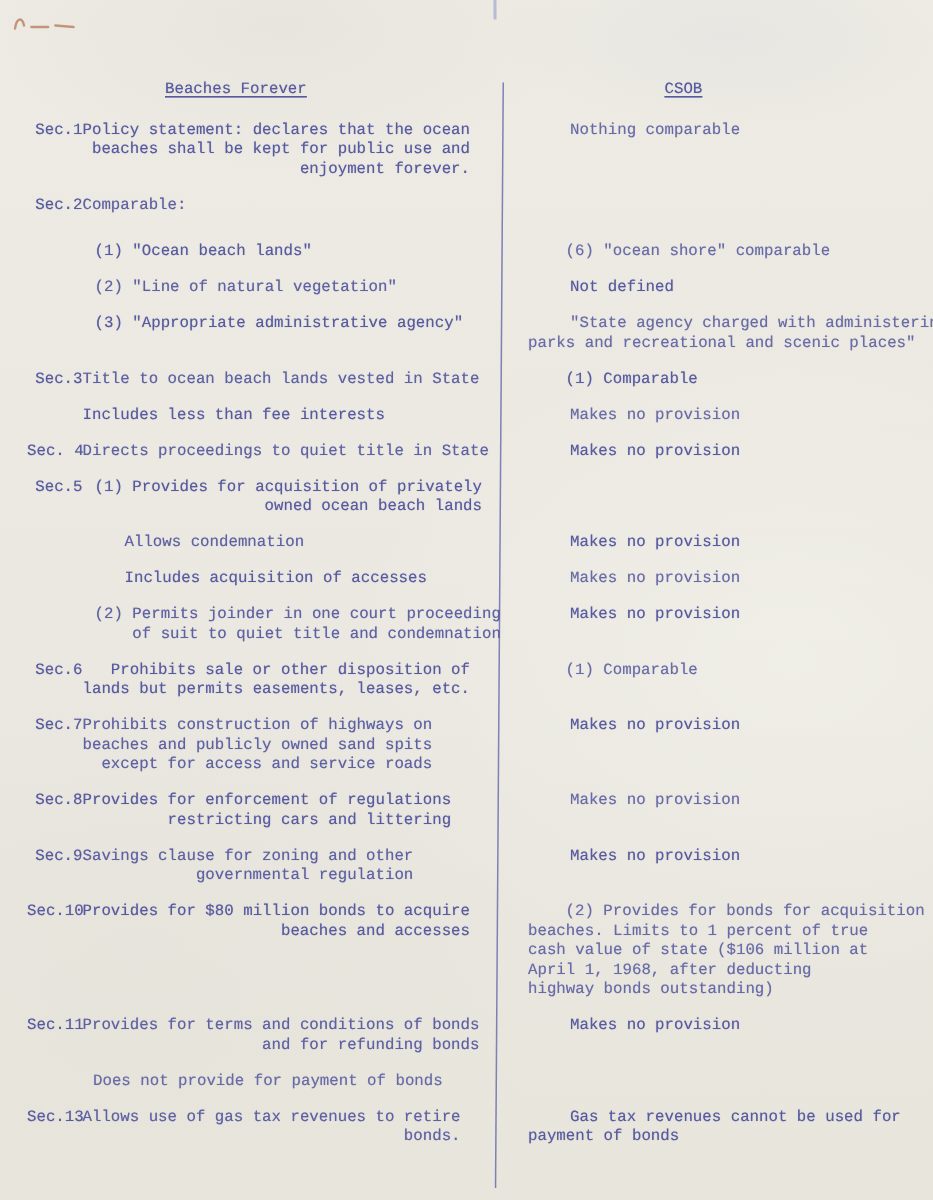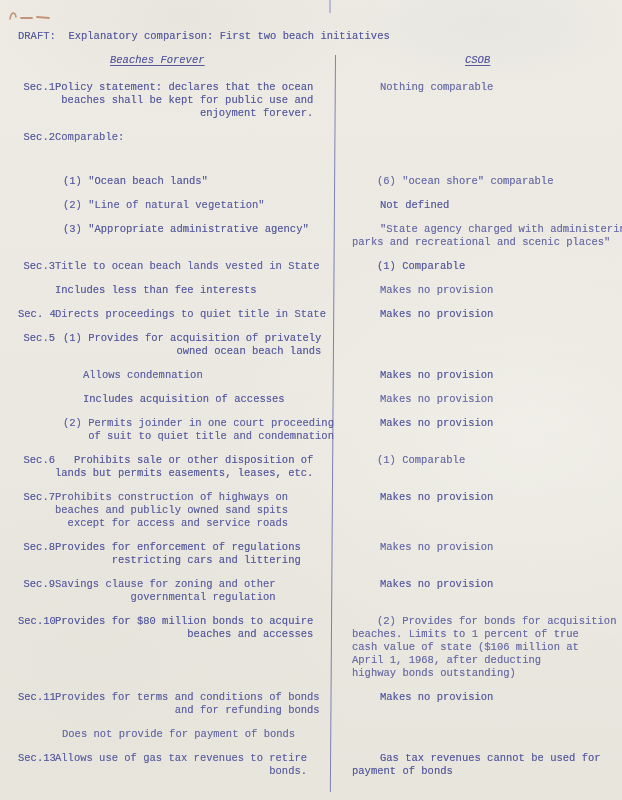--- a/index.html
+++ b/index.html
@@ -32,32 +32,32 @@
   .letterhead {
     position: absolute; left: 440px; top: 17px; white-space: pre-line;
   }
   .corner-annotation { position: absolute; left: 6px; top: 5px; opacity: 0.7; }
   .top-tick {
     position: absolute; left: 329px; top: 0; width: 2px; height: 13px;
     background: #8d95c9; opacity: 0.55;
   }
   .col-header { position: absolute; top: 54px; white-space: pre; }
   .col-header .ul {
-    text-decoration: underline; text-underline-offset: 2px; font-style: italic;
+    text-decoration: underline; text-underline-offset: 2px;
   }
   .col-header-left { left: 110px; }
-  .col-header-right { left: 465px; }
+  .col-header-right { left: 443px; }
   .divider {
     position: absolute; left: 335px; top: 55px; height: 737px; width: 1.2px;
     background: #6b6fae; opacity: 0.85;
     transform: rotate(0.4deg); transform-origin: top center;
   }
   .rows { position: absolute; left: 18px; top: 81px; right: 4px; }
   .row { display: flex; margin-bottom: 11px; }
-  .row:nth-child(2) { margin-bottom: 18px; flex-direction: column; }
+  .row:nth-child(2) { margin-bottom: 18px; }
   .cell-left { width: 318px; flex: none; display: flex; text-align: right; }
   .sec { width: 37px; flex: none; white-space: pre; }
   .ltext { white-space: pre; }
   .style-num  { margin-left: 8px; padding-left: 25px; text-indent: -25px; }
   .style-deep { margin-left: 28px; }
   .cell-right { padding-left: 16px; flex: 1; }
   .rtext { white-space: pre; padding-left: 28px; }
   .rstyle-num { padding-left: 25px; text-indent: -25px; }
   
   .row:nth-child(odd) .rtext { opacity: 0.88; }
@@ -69,21 +69,20 @@
 <div class="page">
 
   <svg class="corner-annotation" width="60" height="22" viewBox="0 0 60 22">
     <path d="M4 14 C5 7, 9 6, 10 12" stroke="#b4714f" stroke-width="1.6" fill="none" stroke-linecap="round"></path>
     <path d="M15 13 h11" stroke="#b4714f" stroke-width="1.8" fill="none" stroke-linecap="round"></path>
     <path d="M31 12 l12 1" stroke="#b4714f" stroke-width="1.8" fill="none" stroke-linecap="round"></path>
   </svg>
 
   <div class="top-tick"></div>
 
-  <div class="draft-line">DRAFT:  Explanatory comparison: First two beach initiatives</div>
 
 
   <div class="col-header col-header-left"><span class="ul">Beaches Forever</span></div>
 
   <div class="col-header col-header-right"><span class="ul">CSOB</span></div>
 
   <div class="divider"></div>
 
   <div class="rows">
   <div class="row">

